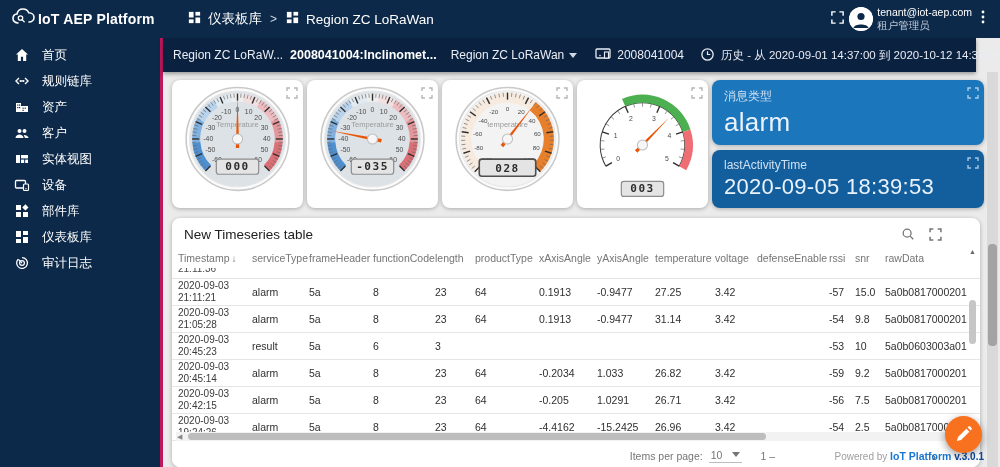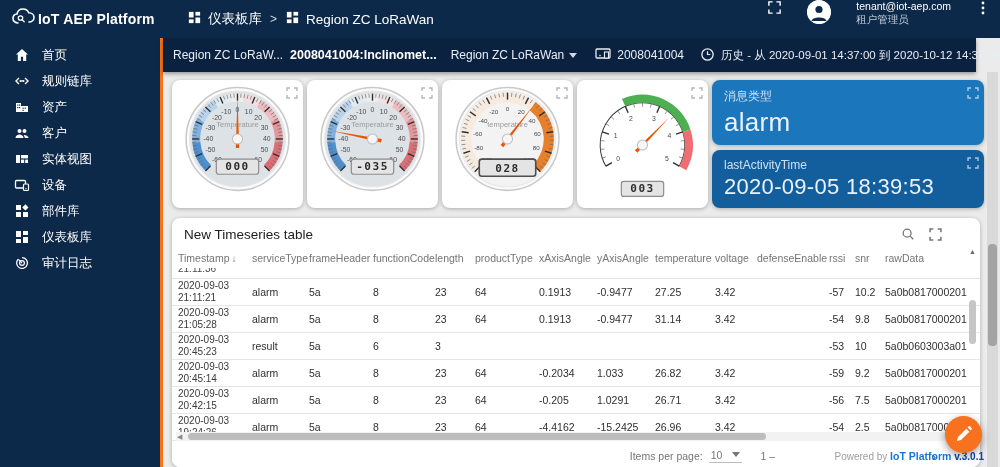--- a/index.html
+++ b/index.html
@@ -11,30 +11,30 @@
   
   .top-header{
     position:absolute; left:0; top:0; width:1000px; height:38px;
     background:#0d2949; display:flex; align-items:center; color:#fff; z-index:30;
   }
   .logo-wrap{ display:flex; align-items:center; gap:0; padding-left:12px; width:175px;}
   .app-title{ font-size:14px; font-weight:bold; letter-spacing:.2px;}
   .breadcrumb{ display:flex; align-items:center; gap:8px; font-size:13.5px; margin-left:12px;}
   .crumb{ display:flex; align-items:center; gap:6px; cursor:pointer;}
   .crumb-sep{ color:#cfd8e6; font-size:12px; }
-  .header-right{ position:absolute; right:10px; top:0; height:38px; display:flex; gap:25px;}
+  .header-right{ position:absolute; right:10px; top:0; height:38px; display:flex; align-items:center; gap:4px;}
   .user-block{ display:flex; flex-direction:column; line-height:1.25; }
   .user-email{ font-size:10.5px; }
   .user-role{ font-size:10.5px; color:#c3cedd; }
   .avatar{ width:24px; height:24px; border-radius:50%; background:#fff; position:relative; overflow:hidden;}
   .avatar svg{ position:absolute; left:0; top:0;}
   
   .sidebar{
     position:absolute; left:0; top:38px; width:163px; height:429px;
-    background:#0d2949; border-right:3px solid #f97316; z-index:20; padding-top:4px;
+    background:#0d2949; border-right:3px solid #be185d; z-index:20; padding-top:4px;
   }
   .side-item{ display:flex; align-items:center; gap:12px; height:26px; padding-left:14px;
     color:#fff; font-size:12.5px; cursor:pointer;}
   .side-item .ic{ width:16px; height:16px; flex:0 0 16px; display:flex; align-items:center; justify-content:center;}
   
   .toolbar{
     position:absolute; left:163px; top:38px; width:813px; height:34px;
     background:#0a2140; color:#e9edf4; display:flex; align-items:center;
     padding:0 10px; z-index:25; box-shadow:0 2px 4px rgba(0,0,0,.35);
   }
@@ -698,21 +698,21 @@
           <span class="td" style="width: 64px;">5a</span>
           <span class="td" style="width: 62px;">8</span>
           <span class="td" style="width: 40px;">23</span>
           <span class="td" style="width: 64px;">64</span>
           <span class="td" style="width: 58px;">0.1913</span>
           <span class="td" style="width: 58px;">-0.9477</span>
           <span class="td" style="width: 60px;">27.25</span>
           <span class="td" style="width: 42px;">3.42</span>
           <span class="td" style="width: 72px;"></span>
           <span class="td" style="width: 26px;">-57</span>
-          <span class="td" style="width: 30px;">10.2</span>
+          <span class="td" style="width: 30px;">15.0</span>
           <span class="td" style="width: 130px;">5a0b0817000201</span>
         </div>
         <div class="tr">
           <span class="td" style="width: 74px;">
             <div class="ts-date">2020-09-03</div>
             <div class="ts-time">21:05:28</div>
           </span>
           <span class="td" style="width: 57px;">alarm</span>
           <span class="td" style="width: 64px;">5a</span>
           <span class="td" style="width: 62px;">8</span>

